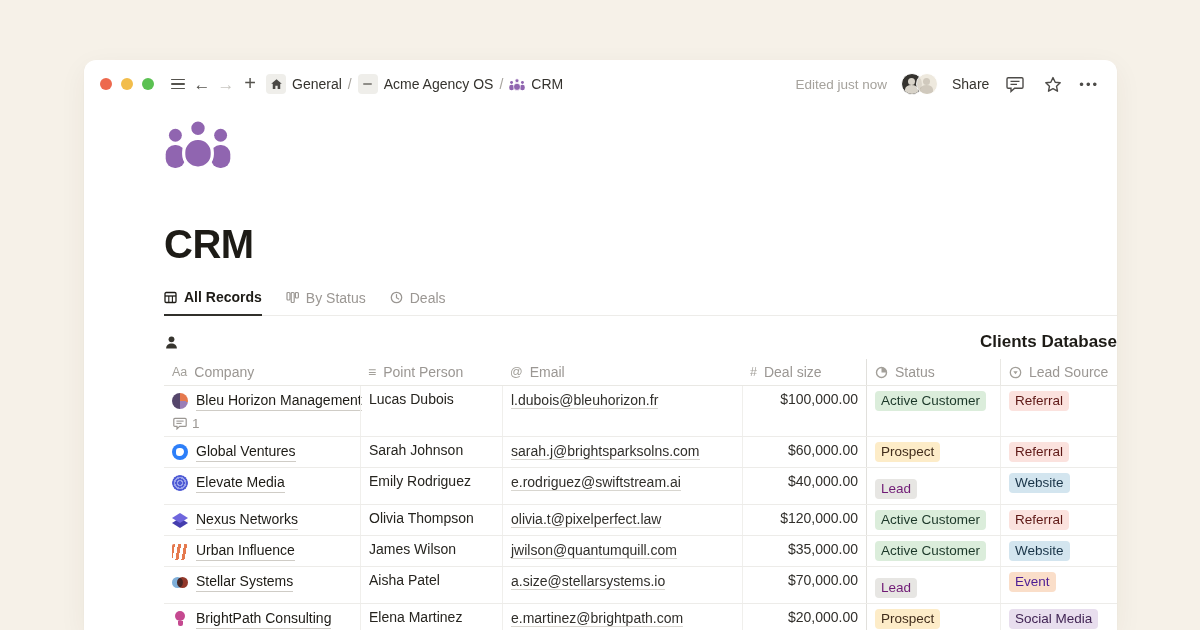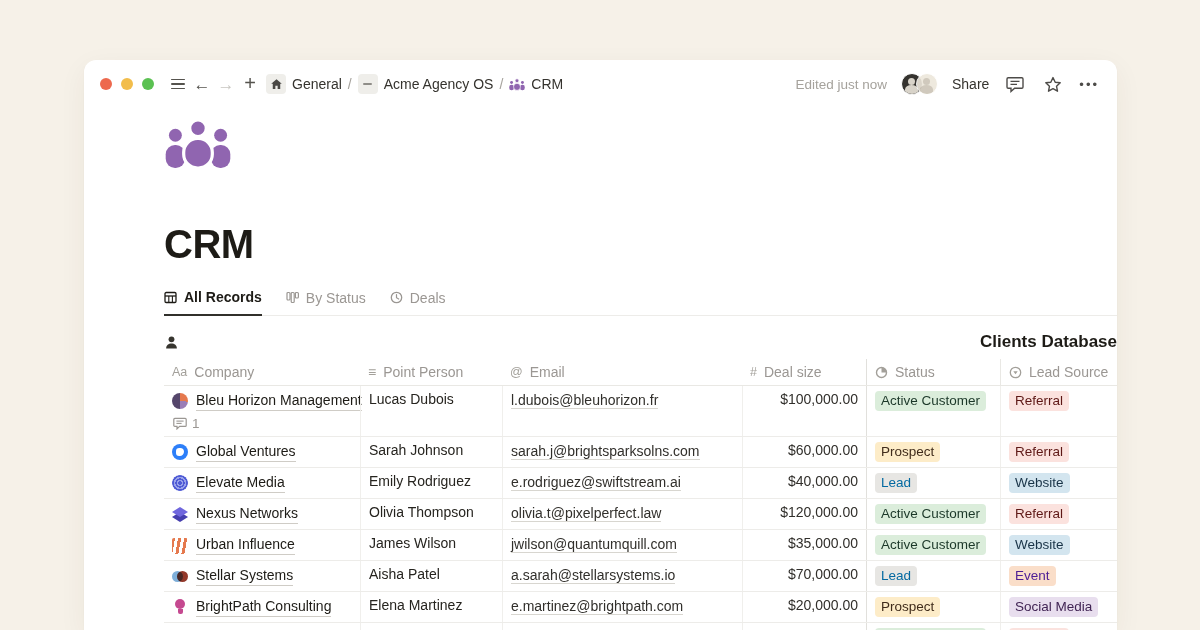--- a/index.html
+++ b/index.html
@@ -69,21 +69,21 @@
   .td + .td { border-left:1px solid #F0EFEC; }
   .td.c-status { border-left:1px solid #E1E0DC; }
   .company-line { display:flex; align-items:center; gap:8px; }
   .company-name { color:#1D1B16; font-weight:500; border-bottom:1px solid #CFCCC6; line-height:19px; white-space:nowrap; }
   .comment-line { display:flex; align-items:center; gap:5px; color:#9B9793; font-size:13.5px; margin-top:5px; padding-left:1px; }
   .email-text { color:#312F2B; border-bottom:1px solid #D8D6D0; line-height:19px; white-space:nowrap; }
   .td.c-deal { text-align:right; color:#312F2B; }
   .tag { display:inline-block; padding:1px 6px; border-radius:4px; font-size:13.5px; line-height:18px; white-space:nowrap; }
   .tag-green  { background:#DBEDDB; color:#1C3829; }
   .tag-yellow { background:#FDECC8; color:#402C1B; }
-  .tag-gray   { background:#E7E6E3; color:#0369a1; }
+  .tag-gray   { background:#E7E6E3; color:#701a75;margin-top:6px; }
   .tag-red    { background:#FBE2DE; color:#5D1715; }
   .tag-blue   { background:#D3E5EF; color:#183347; }
   .tag-orange { background:#FADEC9; color:#4c1d95; }
   .tag-purple { background:#E8DEEE; color:#412454; }
   
   .logo { width:16px; height:16px; flex:none; position:relative; border-radius:50%; }
   .logo-pie { background:conic-gradient(#E5794E 0 95deg, #9A7DB7 95deg 180deg, #55466B 180deg 360deg); }
   .logo-shield { background:#2D7FF9; }
   .logo-shield::after { content:""; position:absolute; inset:4px; background:#fff; border-radius:46% 54% 58% 42%; }
   .logo-spiral { background:repeating-radial-gradient(circle at 50% 50%, #4F5BD5 0 1.6px, #99A2EA 1.6px 3.1px); }
@@ -365,21 +365,21 @@
   <div class="tr">
     <div class="td c-company">
       <div class="company-line">
         <span class="logo logo-venn"></span>
         <span class="company-name">Stellar Systems</span>
       </div>
 
     </div>
     <div class="td c-person">Aisha Patel</div>
     <div class="td c-email">
-      <span class="email-text">a.sarah@stellarsystems.io</span>
+      <span class="email-text">a.size@stellarsystems.io</span>
     </div>
     <div class="td c-deal">$70,000.00</div>
     <div class="td c-status">
       <span class="tag tag-gray">Lead</span>
     </div>
     <div class="td c-source">
       <span class="tag tag-orange">Event</span>
     </div>
   </div>
 

